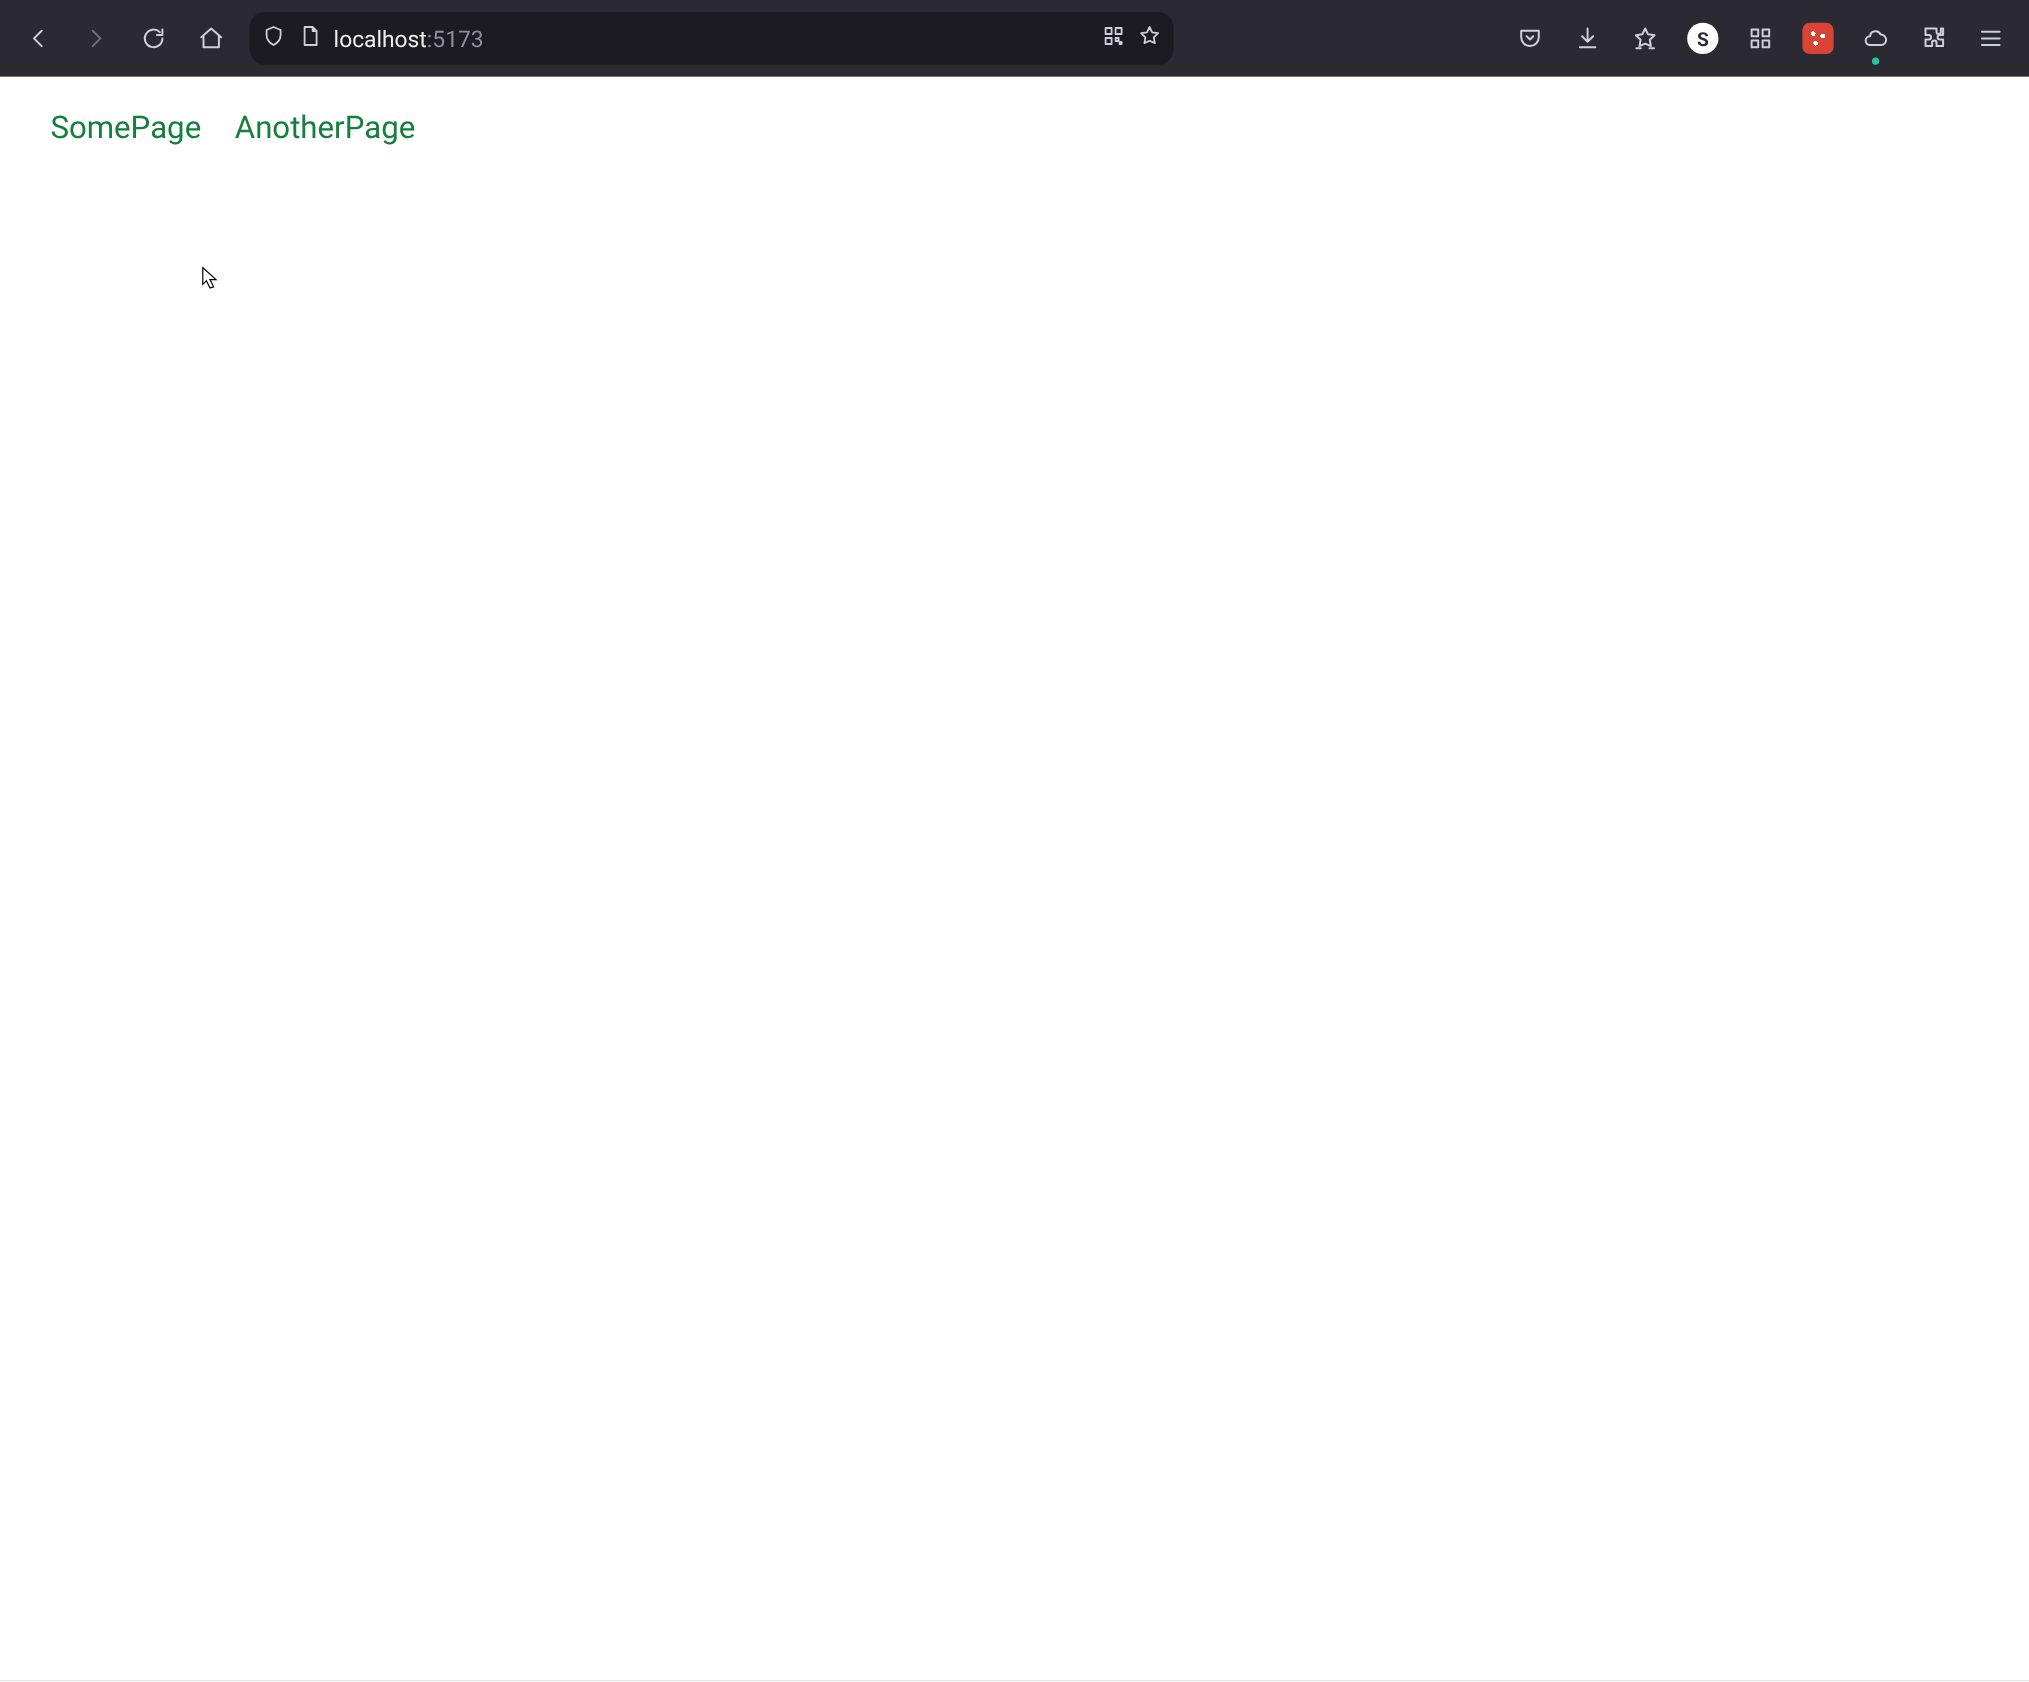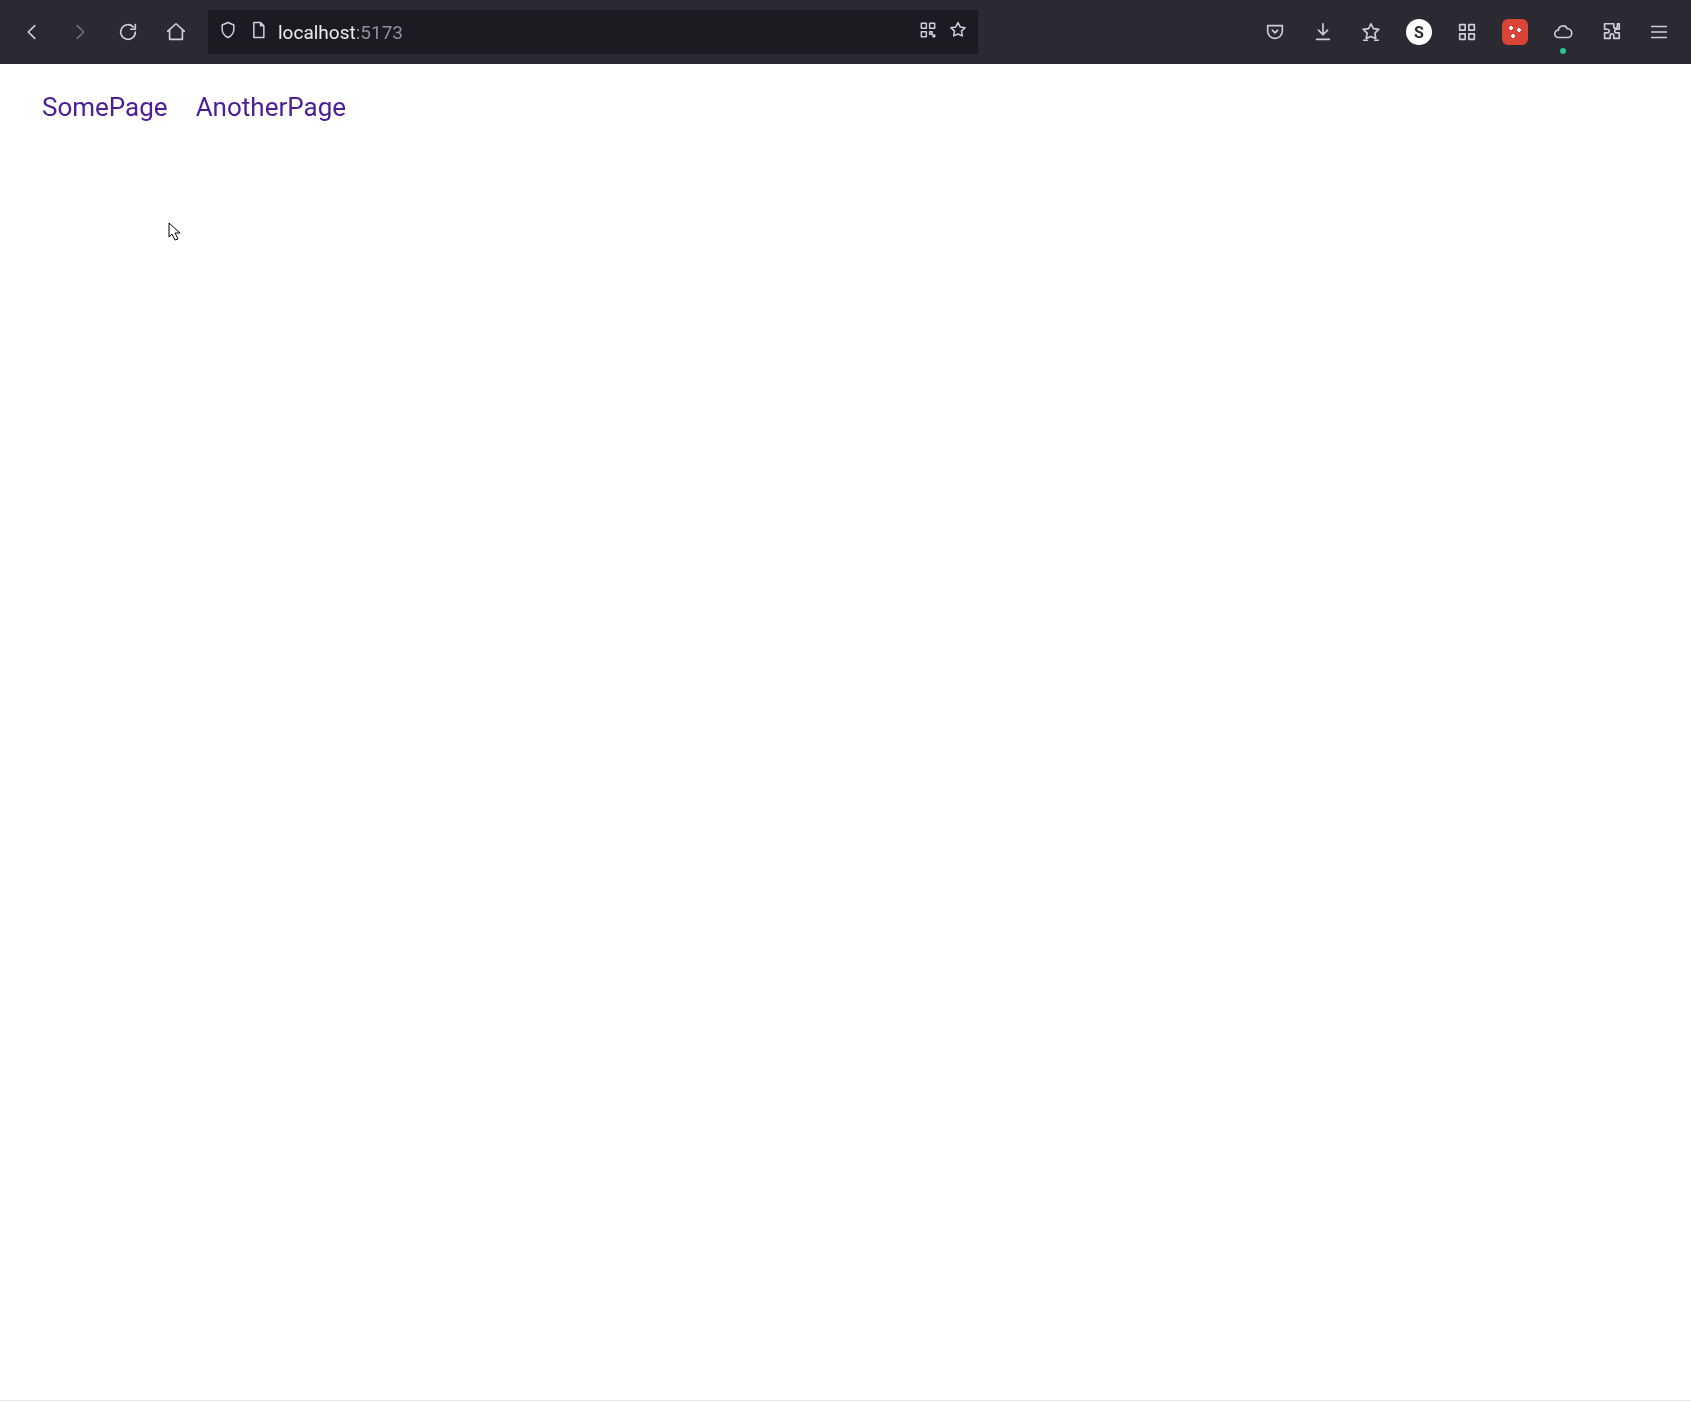--- a/index.html
+++ b/index.html
@@ -45,21 +45,21 @@
       stroke-linecap: round;
       stroke-linejoin: round;
     }
     .tb-btn.disabled svg {
       stroke: #6f6f79;
     }
 
     .addr-bar {
       background: #1c1b22;
       height: 44px;
-      border-radius: 0;
+      border-radius: 13px;
       display: flex;
       align-items: center;
       padding: 16px 10px;
       gap: 10px;
       flex: 0 0 770px;
       margin-left: 4px;
       color: #cfcfd8;
     }
     .addr-bar svg {
       width: 20px;
@@ -133,21 +133,21 @@
       padding: 28px 42px;
       background: #ffffff;
     }
 
     .nav-links {
       display: flex;
       gap: 28px;
     }
     .nav-link {
       font-size: 26px;
-      color: #4c1d95;
+      color: #15803d;
       text-decoration: none;
       cursor: pointer;
     }
 
     .cursor {
       position: absolute;
       left: 168px;
       top: 222px;
       width: 14px;
       height: 20px;

